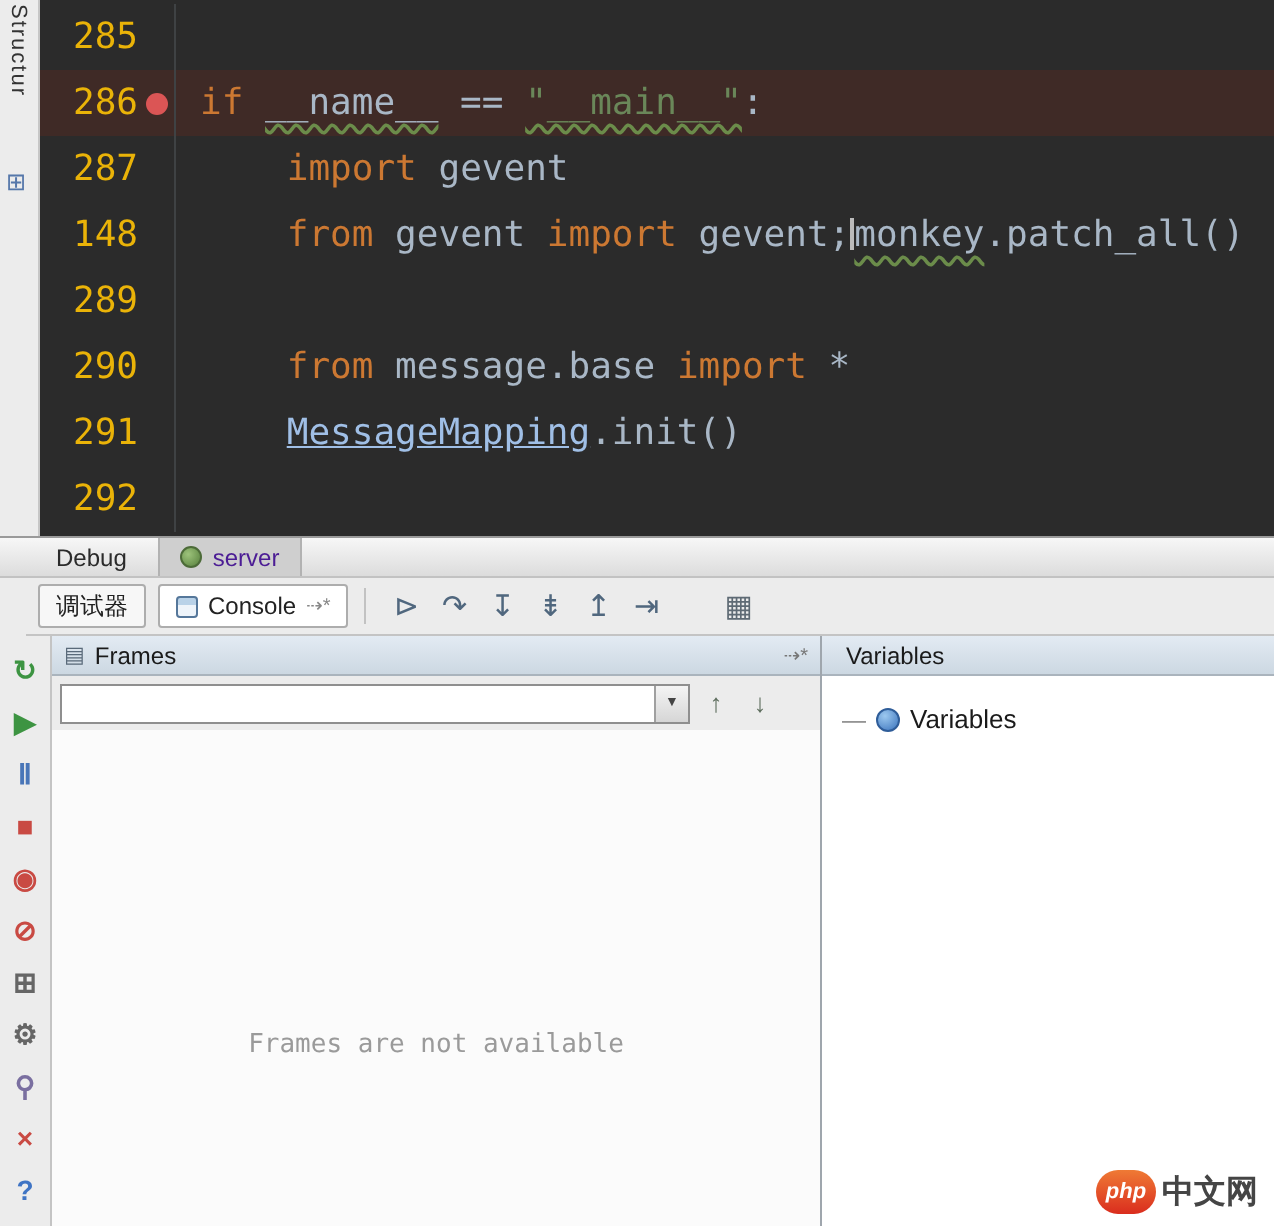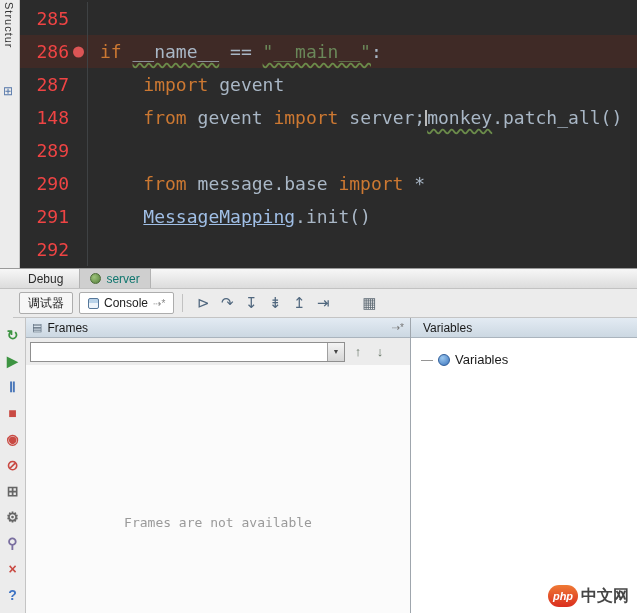--- a/index.html
+++ b/index.html
@@ -8,37 +8,37 @@
 
   
   .editor-wrap { position:absolute; left:0; top:0; width:637px; height:268px; display:flex; }
   .tool-stripe { width:20px; background:#ececec; border-right:1px solid #c6c6c6; position:relative; flex:0 0 20px; }
   .vtab { position:absolute; top:2px; left:3px; writing-mode:vertical-rl; font-size:11px; color:#333; letter-spacing:1px; }
   .stripe-icon { position:absolute; top:84px; left:3px; font-size:12px; color:#5577aa; }
 
   .editor { flex:1; background:#2b2b2b; font-family:"DejaVu Sans Mono",monospace; padding-top:2px; overflow:hidden; }
   .code-line { display:flex; height:33px; line-height:33px; }
   .line-highlight { background:#3f2a26; }
-  .gutter { flex:0 0 68px; text-align:right; padding-right:18px; color:#ef4444; font-size:18px; position:relative; border-right:1px solid #3f4244; }
+  .gutter { flex:0 0 68px; text-align:right; padding-right:18px; color:#eab308; font-size:18px; position:relative; border-right:1px solid #3f4244; }
   .bp-dot { position:absolute; right:3px; top:50%; transform:translateY(-50%); width:11px; height:11px; border-radius:50%; background:#db5555; }
   .code { white-space:pre; padding-left:12px; font-size:18px; color:#a9b7c6; }
   .tok-plain { color:#a9b7c6; }
   .tok-keyword { color:#cc7832; }
   .tok-string { color:#6a8759; }
   .tok-link { color:#a0bfe6; text-decoration:underline; }
   .squiggle { text-decoration-line:underline; text-decoration-style:wavy; text-decoration-color:#6b8c4a; text-underline-offset:4px;text-align:right; }
   .caret { display:inline-block; width:2px; height:16px; background:#bbbbbb; vertical-align:-2px; }
 
   
   .debug-header { position:absolute; top:268px; left:0; width:637px; height:21px;
       background:linear-gradient(#f7f7f7,#dcdcdc); border-top:1px solid #9a9a9a; border-bottom:1px solid #c2c2c2;
       display:flex; align-items:center; }
   .debug-title { margin-left:28px; font-size:12px; color:#2b2b2b; }
   .header-tab { margin-left:16px; height:100%; display:flex; align-items:center; gap:5px; padding:0 10px;
-      background:#cfcfcf; border-left:1px solid #b2b2b2; border-right:1px solid #b2b2b2; font-size:12px; color:#0f766e; }
+      background:#cfcfcf; border-left:1px solid #b2b2b2; border-right:1px solid #b2b2b2; font-size:12px; color:#4c1d95; }
   .runcfg-icon { width:11px; height:11px; border-radius:50%; background:radial-gradient(circle at 35% 35%, #9dc37b, #567f3c); border:1px solid #4c6b38; }
 
   
   .debug-toolbar { position:absolute; top:289px; left:13px; width:637px; height:29px; background:#ececec;
       border-bottom:1px solid #c4c4c4; display:flex; align-items:center; }
   .dt-tab { height:22px; display:flex; align-items:center; gap:5px; padding:0 8px; font-size:12px; color:#222;
       border:1px solid #adadad; border-radius:2px; margin-left:6px; }
   .dt-tab.selected { background:#f7f7f7; }
   .dt-tab.plain { background:#ffffff; }
   .console-icon { width:11px; height:11px; border:1px solid #55779a; background:linear-gradient(#b9d2e8 40%, #eef4fa 40%); border-radius:2px; }
@@ -99,21 +99,21 @@
           <div class="code-line line-highlight">
             <div class="gutter">286<span class="bp-dot"></span></div>
             <div class="code"><span class="tok-keyword">if </span><span class="tok-plain squiggle">__name__</span><span class="tok-plain"> == </span><span class="tok-string squiggle">"__main__"</span><span class="tok-plain">:</span></div>
           </div>
           <div class="code-line">
             <div class="gutter">287</div>
             <div class="code"><span class="tok-plain">    </span><span class="tok-keyword">import</span><span class="tok-plain"> gevent</span></div>
           </div>
           <div class="code-line">
             <div class="gutter">148</div>
-            <div class="code"><span class="tok-plain">    </span><span class="tok-keyword">from</span><span class="tok-plain"> gevent </span><span class="tok-keyword">import</span><span class="tok-plain"> server;</span><span class="caret"></span><span class="tok-plain squiggle">monkey</span><span class="tok-plain">.patch_all()</span></div>
+            <div class="code"><span class="tok-plain">    </span><span class="tok-keyword">from</span><span class="tok-plain"> gevent </span><span class="tok-keyword">import</span><span class="tok-plain"> gevent;</span><span class="caret"></span><span class="tok-plain squiggle">monkey</span><span class="tok-plain">.patch_all()</span></div>
           </div>
           <div class="code-line">
             <div class="gutter">289</div>
             <div class="code"></div>
           </div>
           <div class="code-line">
             <div class="gutter">290</div>
             <div class="code"><span class="tok-plain">    </span><span class="tok-keyword">from</span><span class="tok-plain"> message.base </span><span class="tok-keyword">import</span><span class="tok-plain"> *</span></div>
           </div>
           <div class="code-line">

